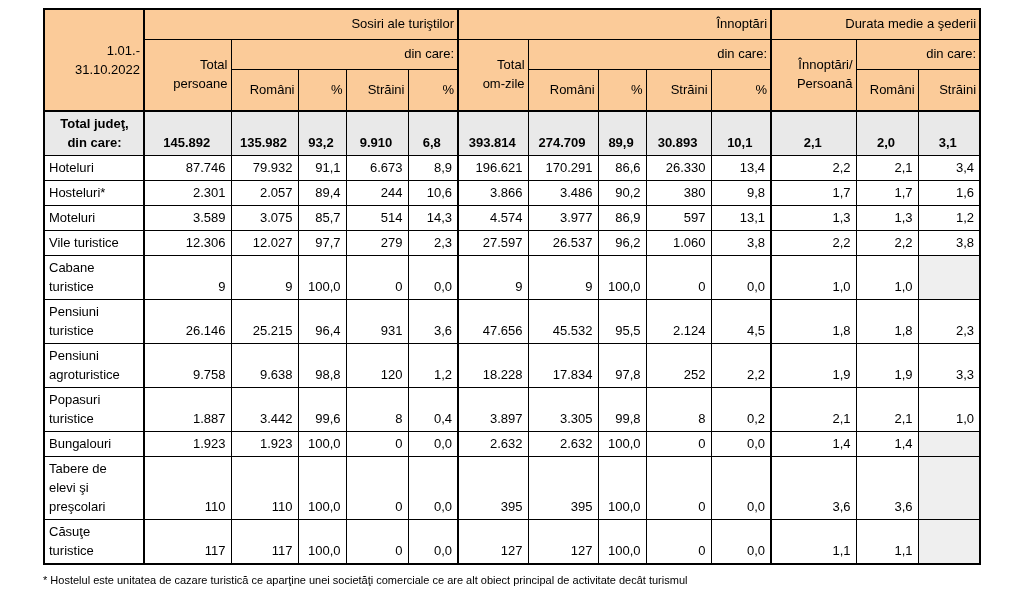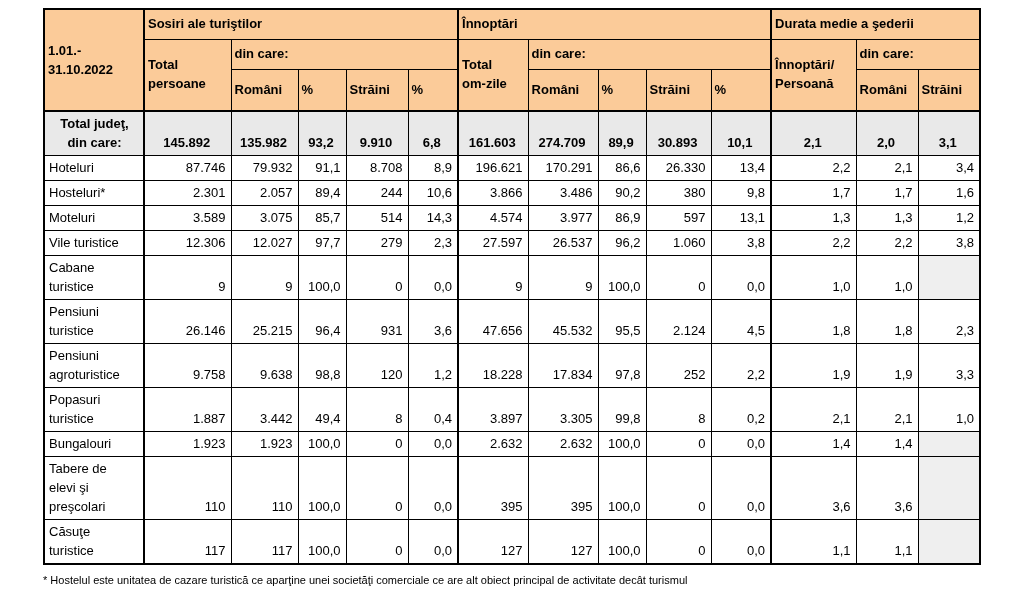--- a/index.html
+++ b/index.html
@@ -21,21 +21,21 @@
     border:2px solid var(--border-color);
   }
   td{
     border:1px solid var(--border-color);
     font-size:13px;line-height:19px;
     padding:2px 3px 3px 3px;
     overflow:hidden;
   }
   thead td{
     background:var(--header-bg);
-    font-weight:bold;text-align:left;vertical-align:middle;
+    font-weight:normal;text-align:right;vertical-align:middle;
     white-space:pre-line;
   }
   tr.h-row1{height:30px;}
   tr.h-row2{height:30px;}
   tr.h-row3{height:42px;}
   tbody td{vertical-align:bottom;background:#fff;}
   td.label-cell{text-align:left;padding-left:4px;white-space:pre-line;margin-top:20px;}
   td.num-cell{text-align:right;padding-right:5px;}
   tr.total-row td{background:var(--total-row-bg);font-weight:bold;text-align:center;}
   tr.total-row td.label-cell{text-align:center;}
@@ -101,35 +101,35 @@
     </thead>
     <tbody>
         <tr class="total-row">
           <td class="label-cell">Total judeţ,
 din care:</td>
           <td class="num-cell gs">145.892</td>
           <td class="num-cell">135.982</td>
           <td class="num-cell">93,2</td>
           <td class="num-cell">9.910</td>
           <td class="num-cell">6,8</td>
-          <td class="num-cell gs">161.603</td>
+          <td class="num-cell gs">393.814</td>
           <td class="num-cell">274.709</td>
           <td class="num-cell">89,9</td>
           <td class="num-cell">30.893</td>
           <td class="num-cell">10,1</td>
           <td class="num-cell gs">2,1</td>
           <td class="num-cell">2,0</td>
           <td class="num-cell">3,1</td>
         </tr>
         <tr>
           <td class="label-cell">Hoteluri</td>
           <td class="num-cell gs">87.746</td>
           <td class="num-cell">79.932</td>
           <td class="num-cell">91,1</td>
-          <td class="num-cell">8.708</td>
+          <td class="num-cell">6.673</td>
           <td class="num-cell">8,9</td>
           <td class="num-cell gs">196.621</td>
           <td class="num-cell">170.291</td>
           <td class="num-cell">86,6</td>
           <td class="num-cell">26.330</td>
           <td class="num-cell">13,4</td>
           <td class="num-cell gs">2,2</td>
           <td class="num-cell">2,1</td>
           <td class="num-cell">3,4</td>
         </tr>
@@ -230,21 +230,21 @@
           <td class="num-cell">2,2</td>
           <td class="num-cell gs">1,9</td>
           <td class="num-cell">1,9</td>
           <td class="num-cell">3,3</td>
         </tr>
         <tr>
           <td class="label-cell">Popasuri
 turistice</td>
           <td class="num-cell gs">1.887</td>
           <td class="num-cell">3.442</td>
-          <td class="num-cell">49,4</td>
+          <td class="num-cell">99,6</td>
           <td class="num-cell">8</td>
           <td class="num-cell">0,4</td>
           <td class="num-cell gs">3.897</td>
           <td class="num-cell">3.305</td>
           <td class="num-cell">99,8</td>
           <td class="num-cell">8</td>
           <td class="num-cell">0,2</td>
           <td class="num-cell gs">2,1</td>
           <td class="num-cell">2,1</td>
           <td class="num-cell">1,0</td>

